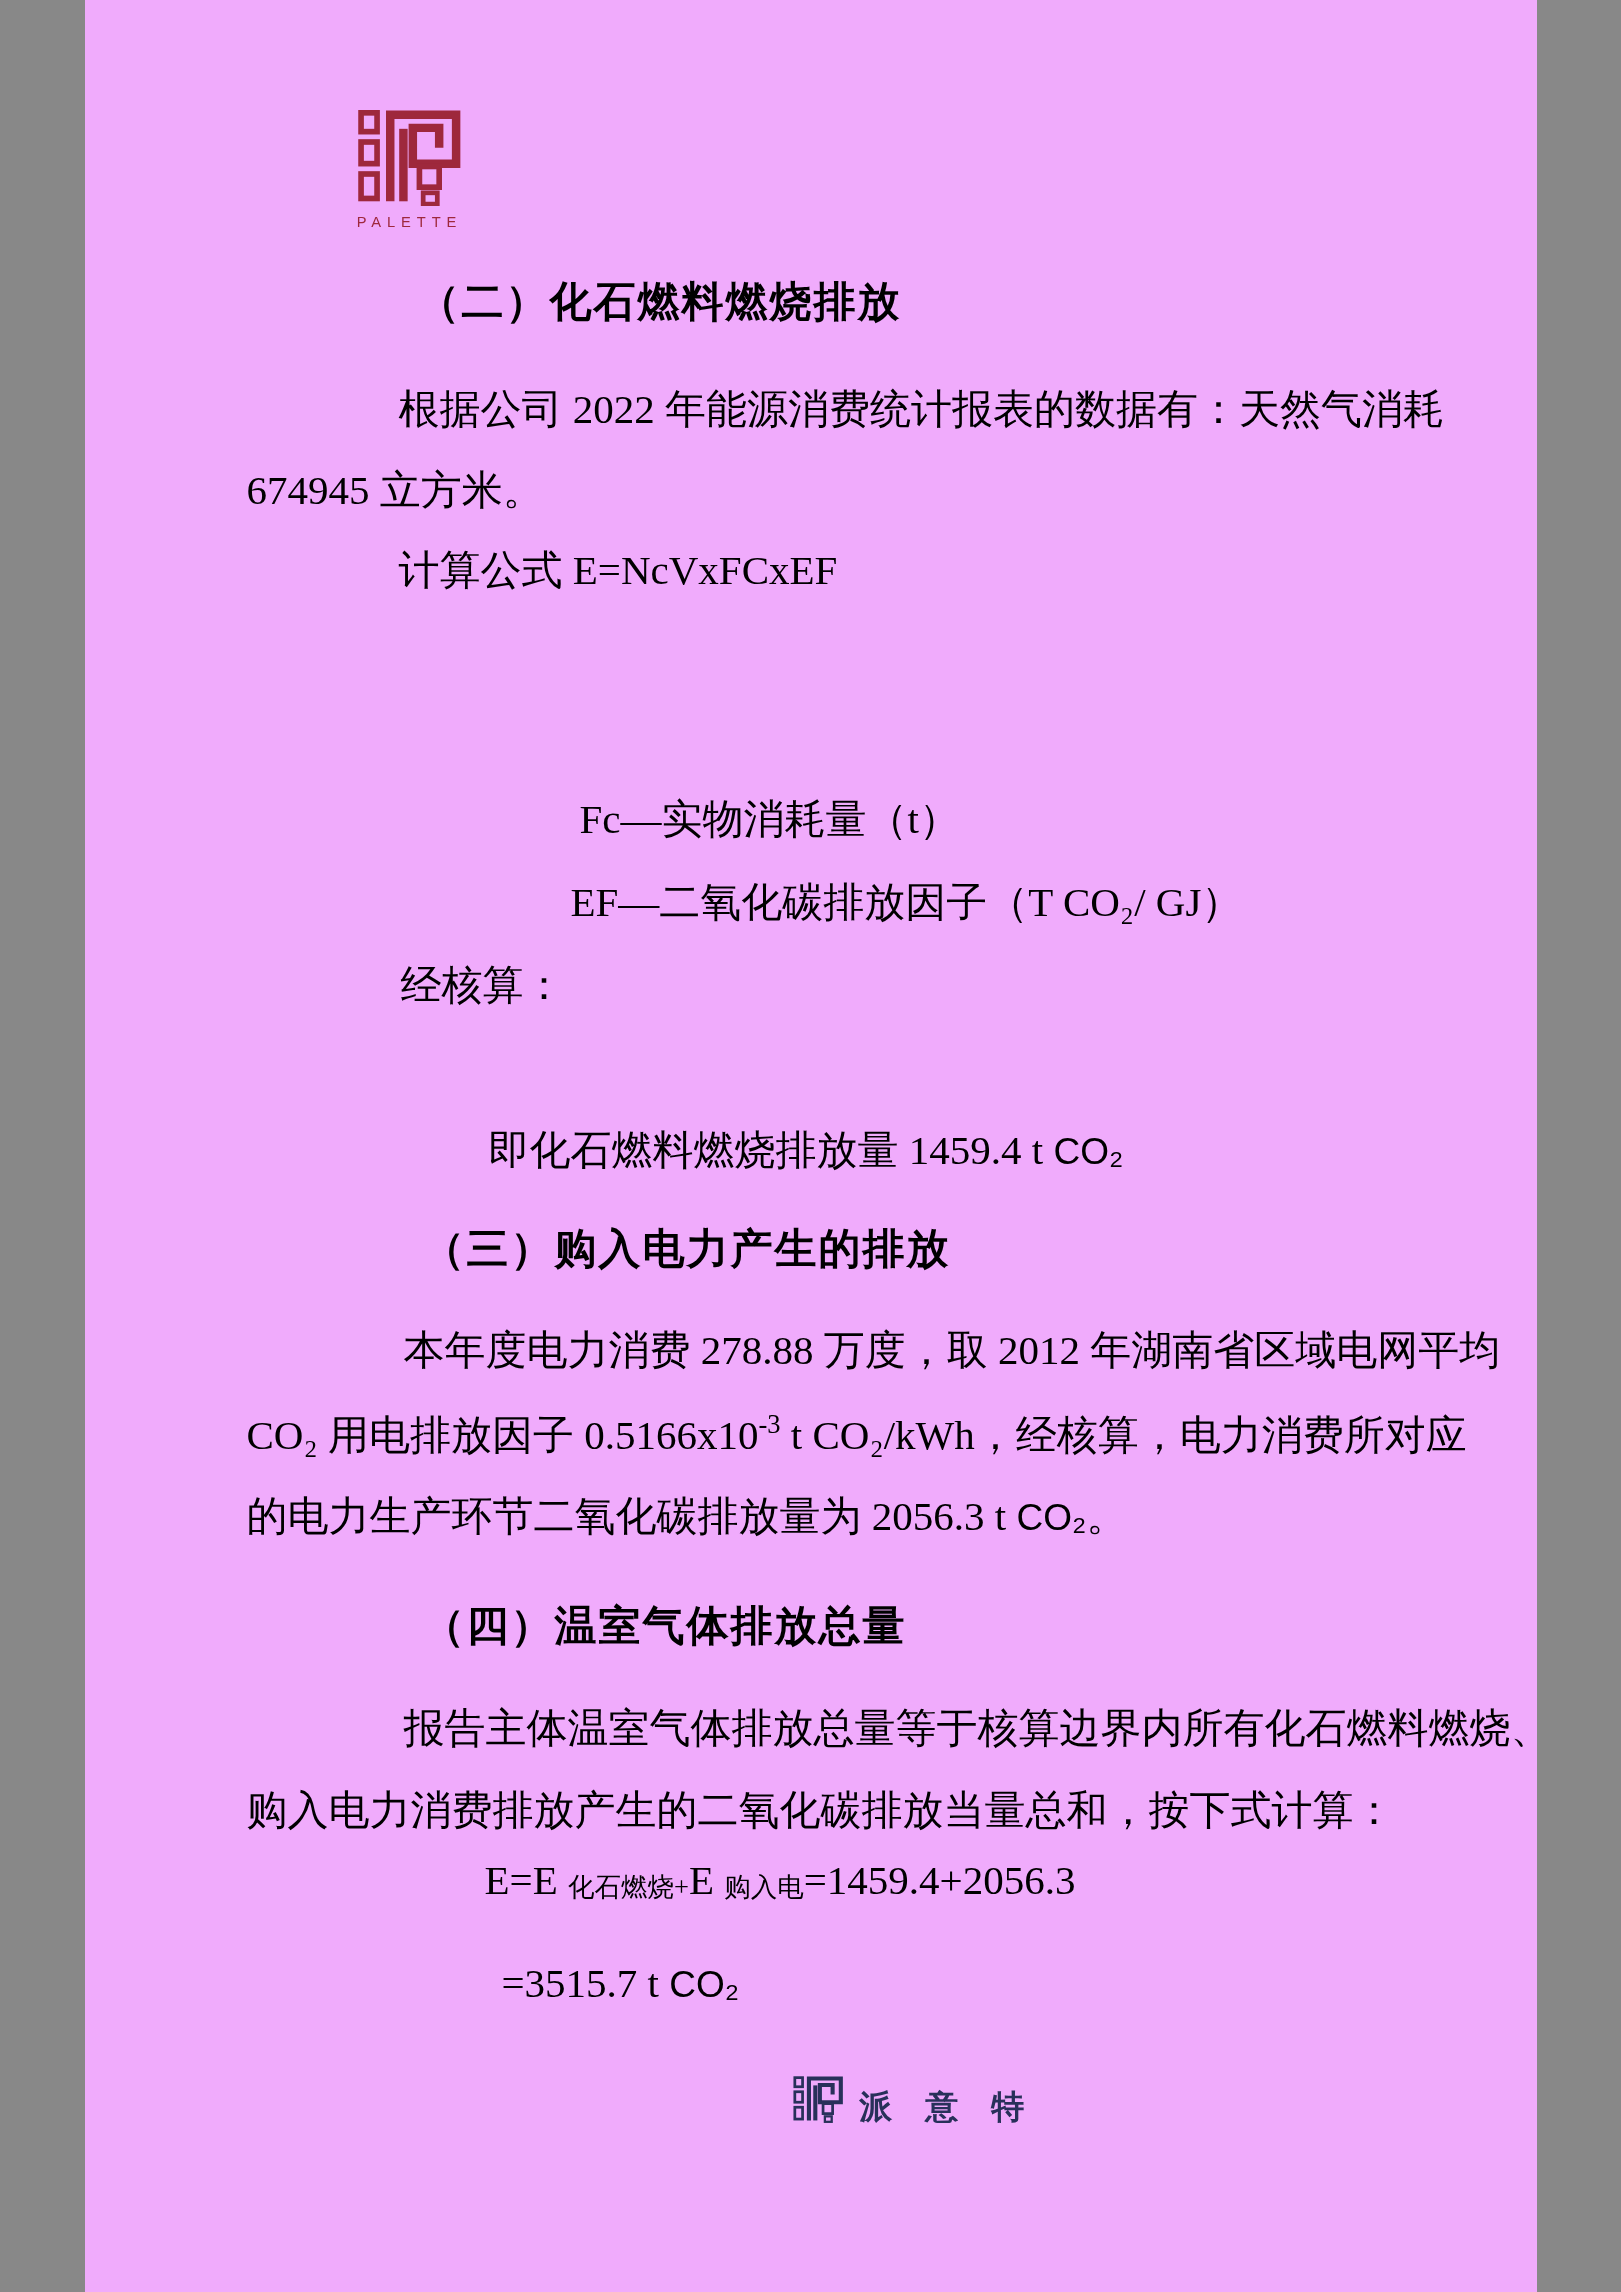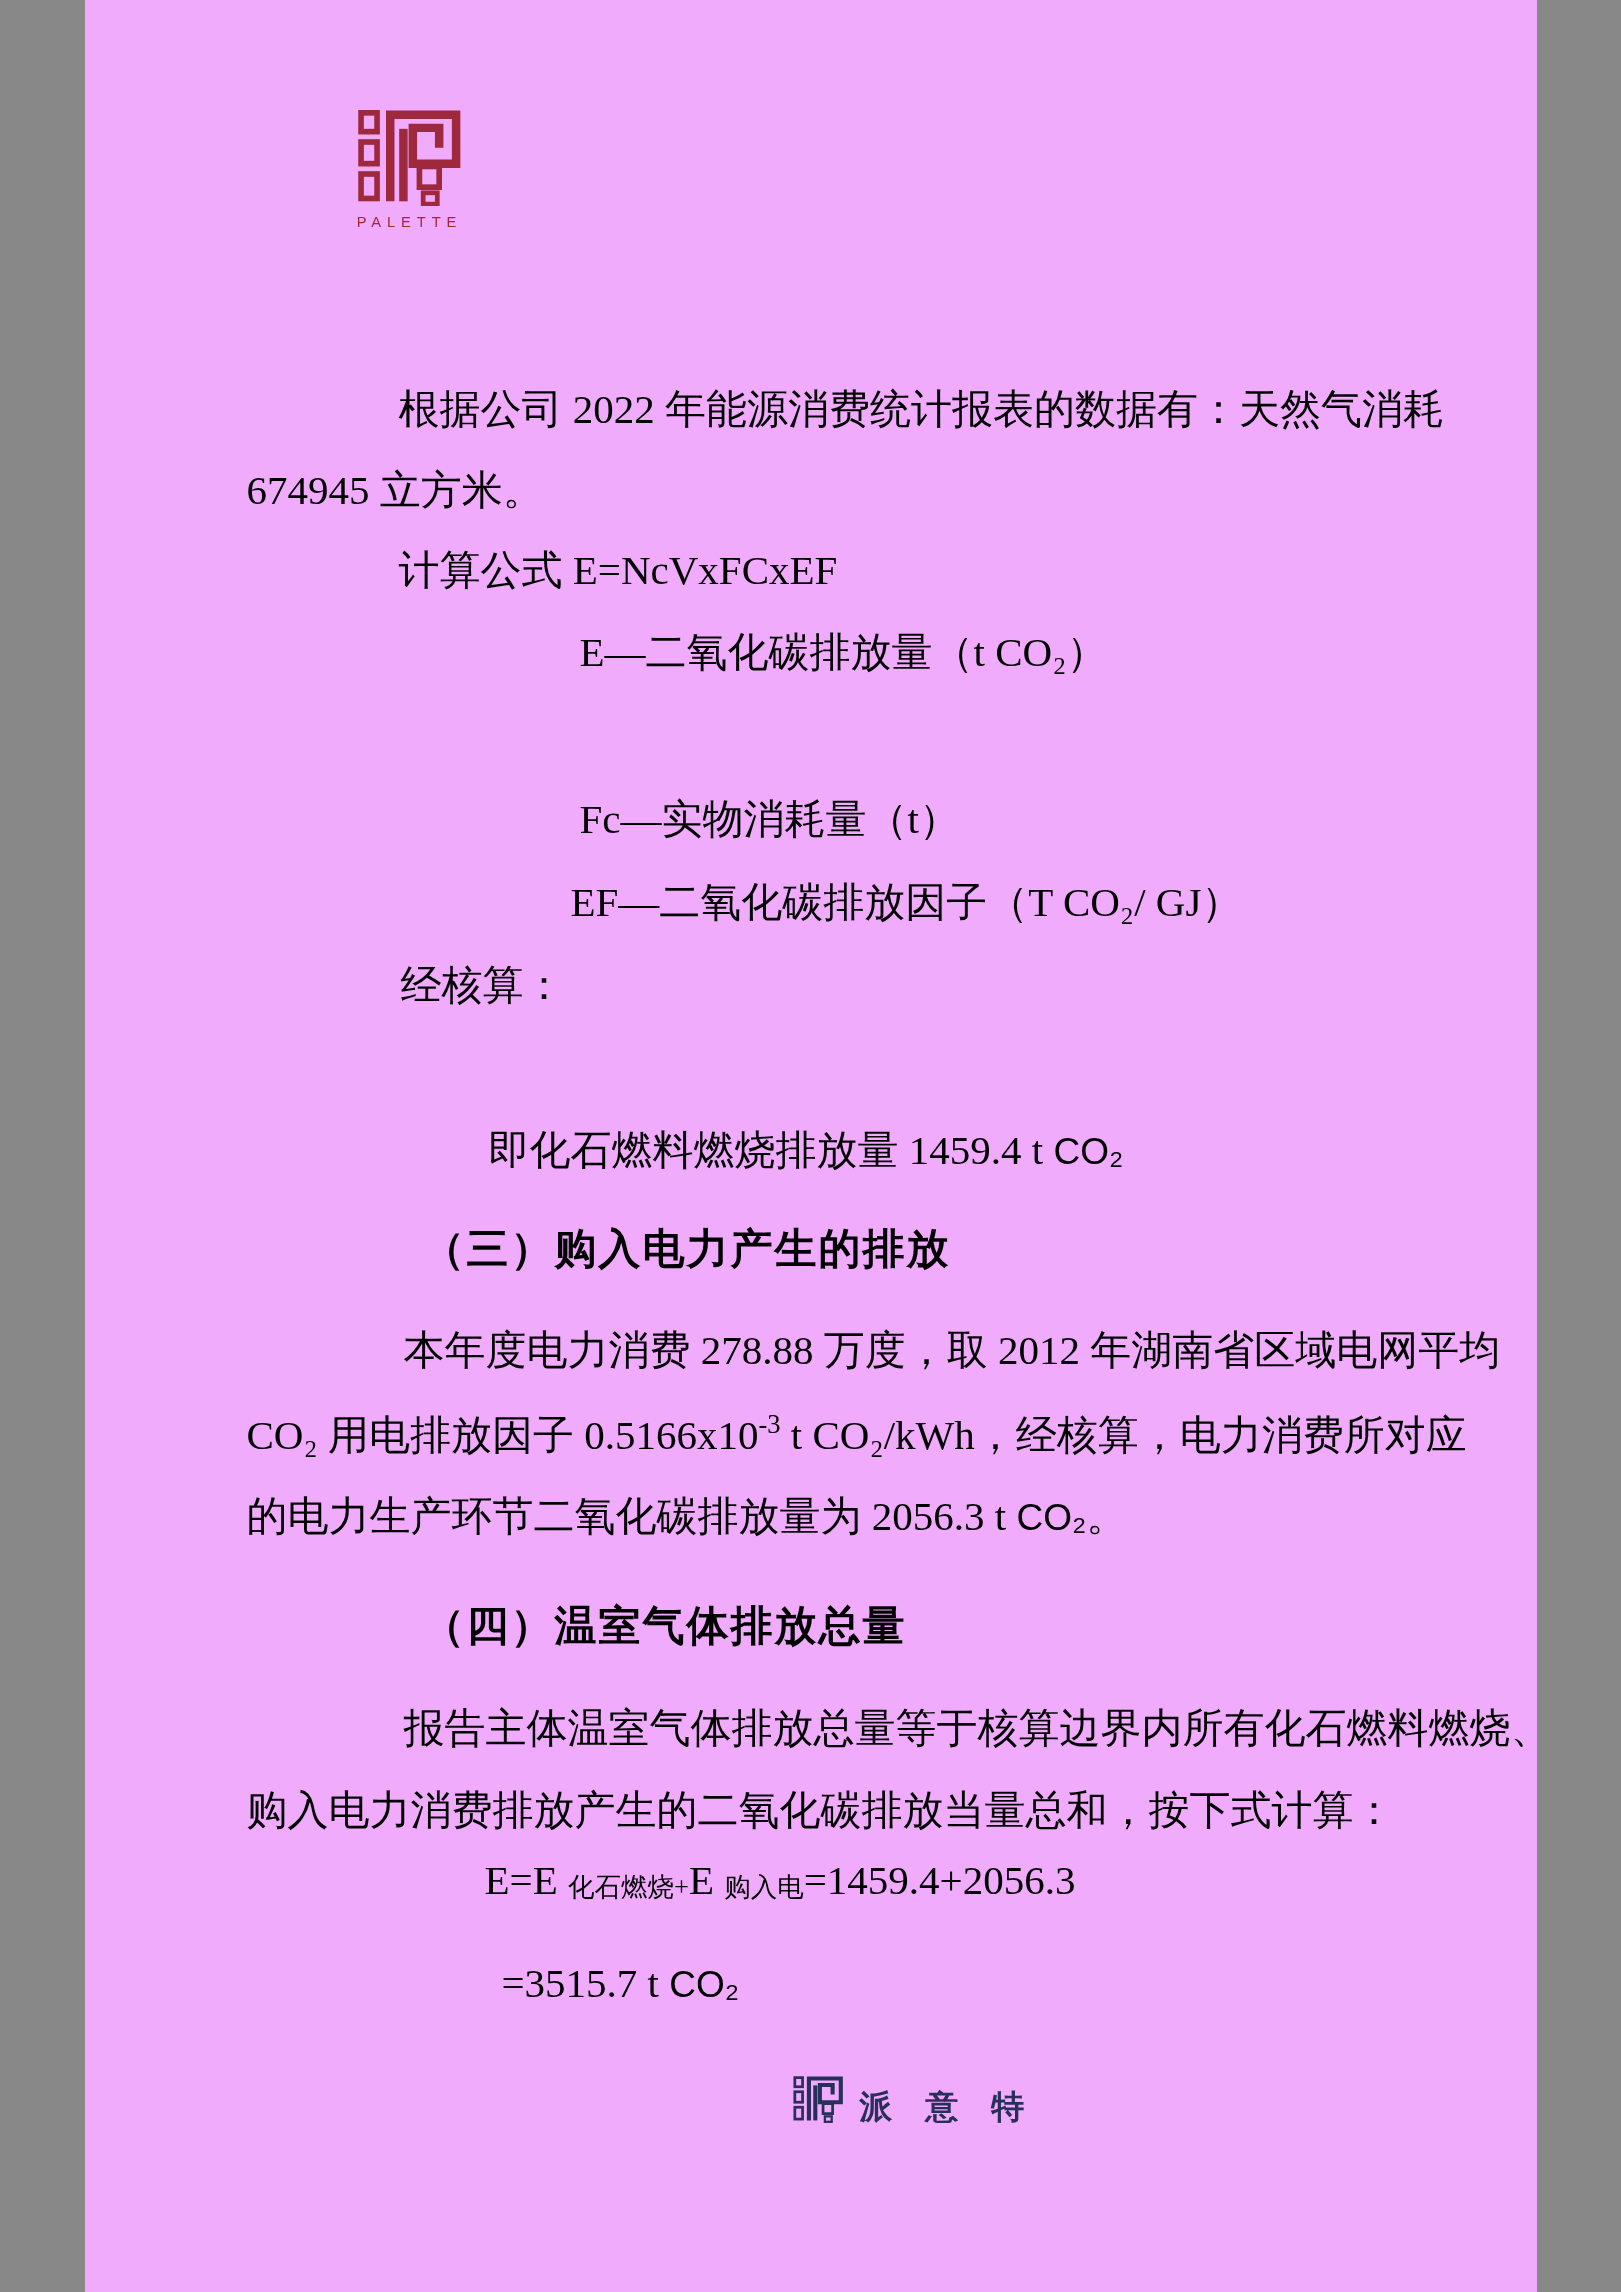--- a/index.html
+++ b/index.html
@@ -103,27 +103,27 @@
 
 <div class="page">
 
   <div class="brand">
     <svg viewBox="0 0 112 102">
         <use href="#maze-logo"></use>
       </svg>
     <div class="brand-name">PALETTE</div>
   </div>
 
+  <div class="t h" style="left:333px;top:276px">（二）化石燃料燃烧排放</div>
 
   <div class="t" style="left:314px;top:384px">根据公司 2022 年能源消费统计报表的数据有：天然气消耗</div>
   <div class="t" style="left:162px;top:465px">674945 立方米。</div>
 
   <div class="t" style="left:314px;top:545px">计算公式 E=NcVxFCxEF</div>
 
-  <div class="t" style="left:495px;top:627px">E—二氧化碳排放量（t CO₂）</div>
   <div class="t" style="left:495px;top:794px">Fc—实物消耗量（t）</div>
   <div class="t" style="left:486px;top:877px">EF—二氧化碳排放因子（T CO₂/ GJ）</div>
 
   <div class="t" style="left:316px;top:960px">经核算：</div>
 
   <div class="t" style="left:404px;top:1125px">
     <span>即化石燃料燃烧排放量 1459.4 t </span><span class="unit">CO₂</span>
   </div>
 
   <div class="t h" style="left:338px;top:1223px">（三）购入电力产生的排放</div>

